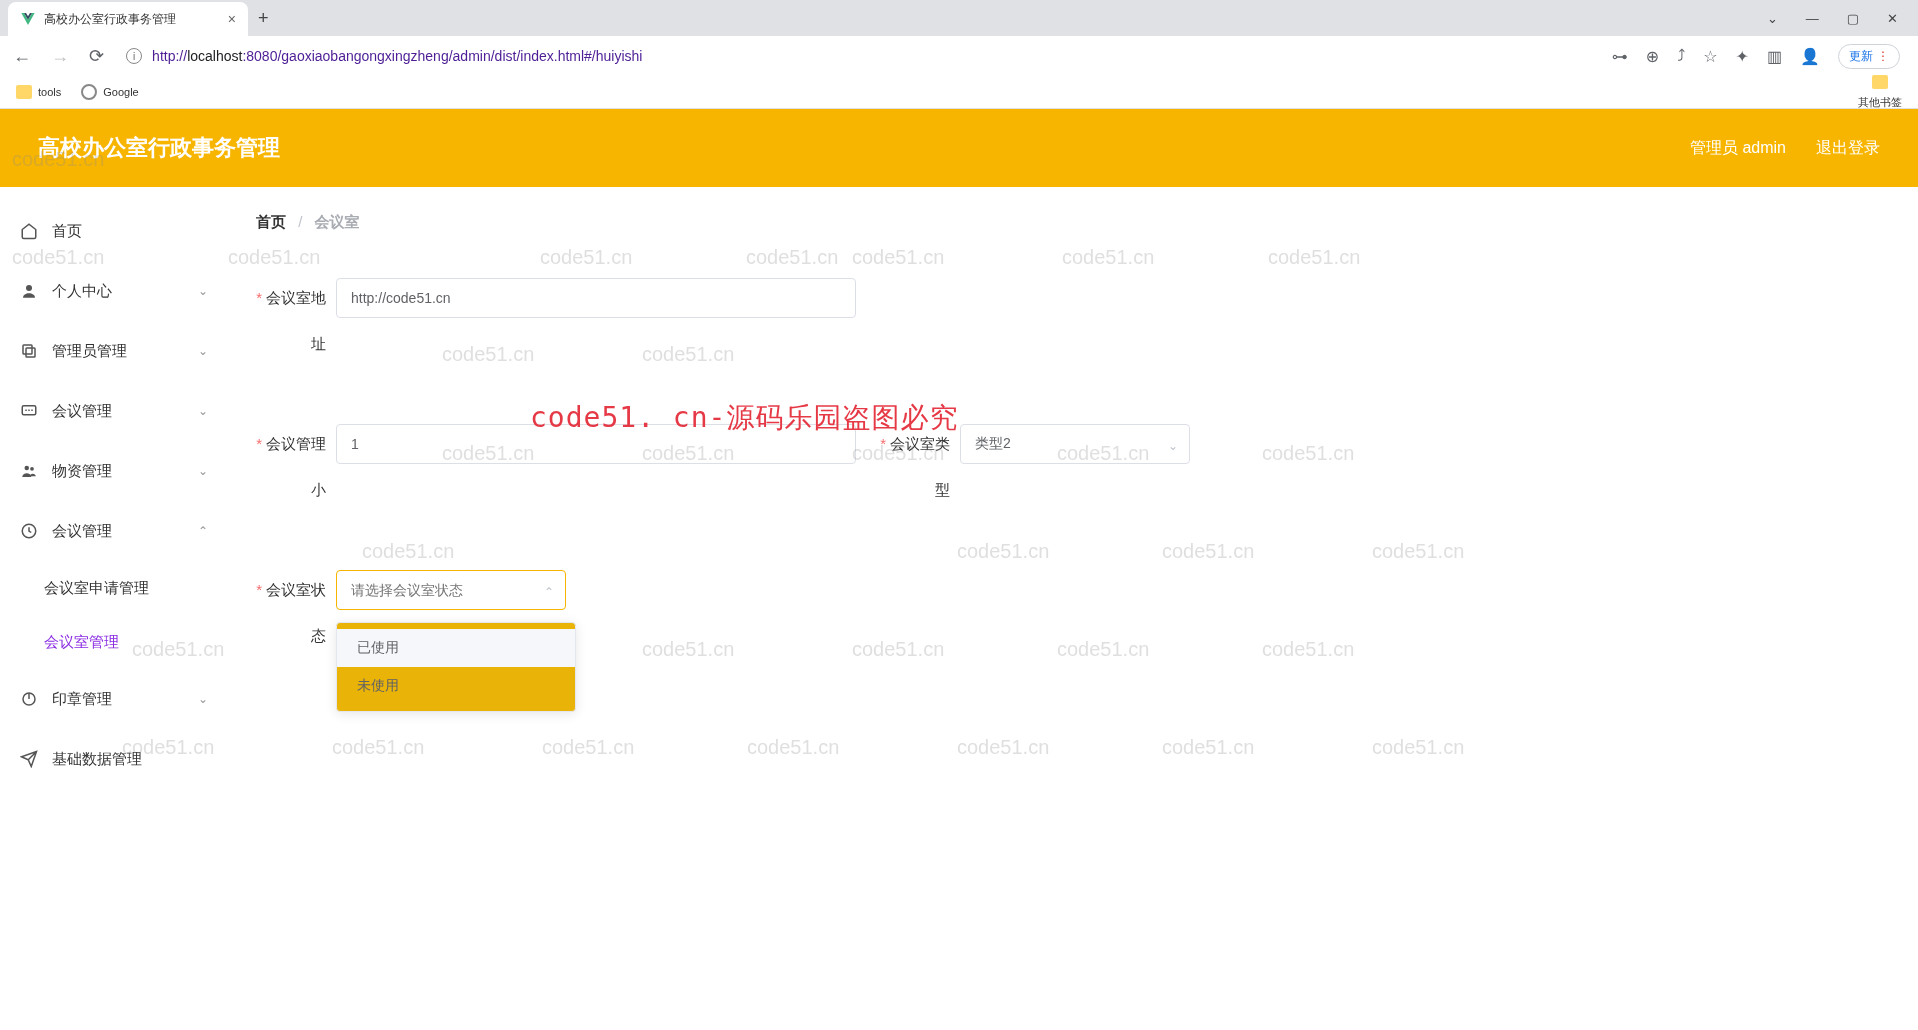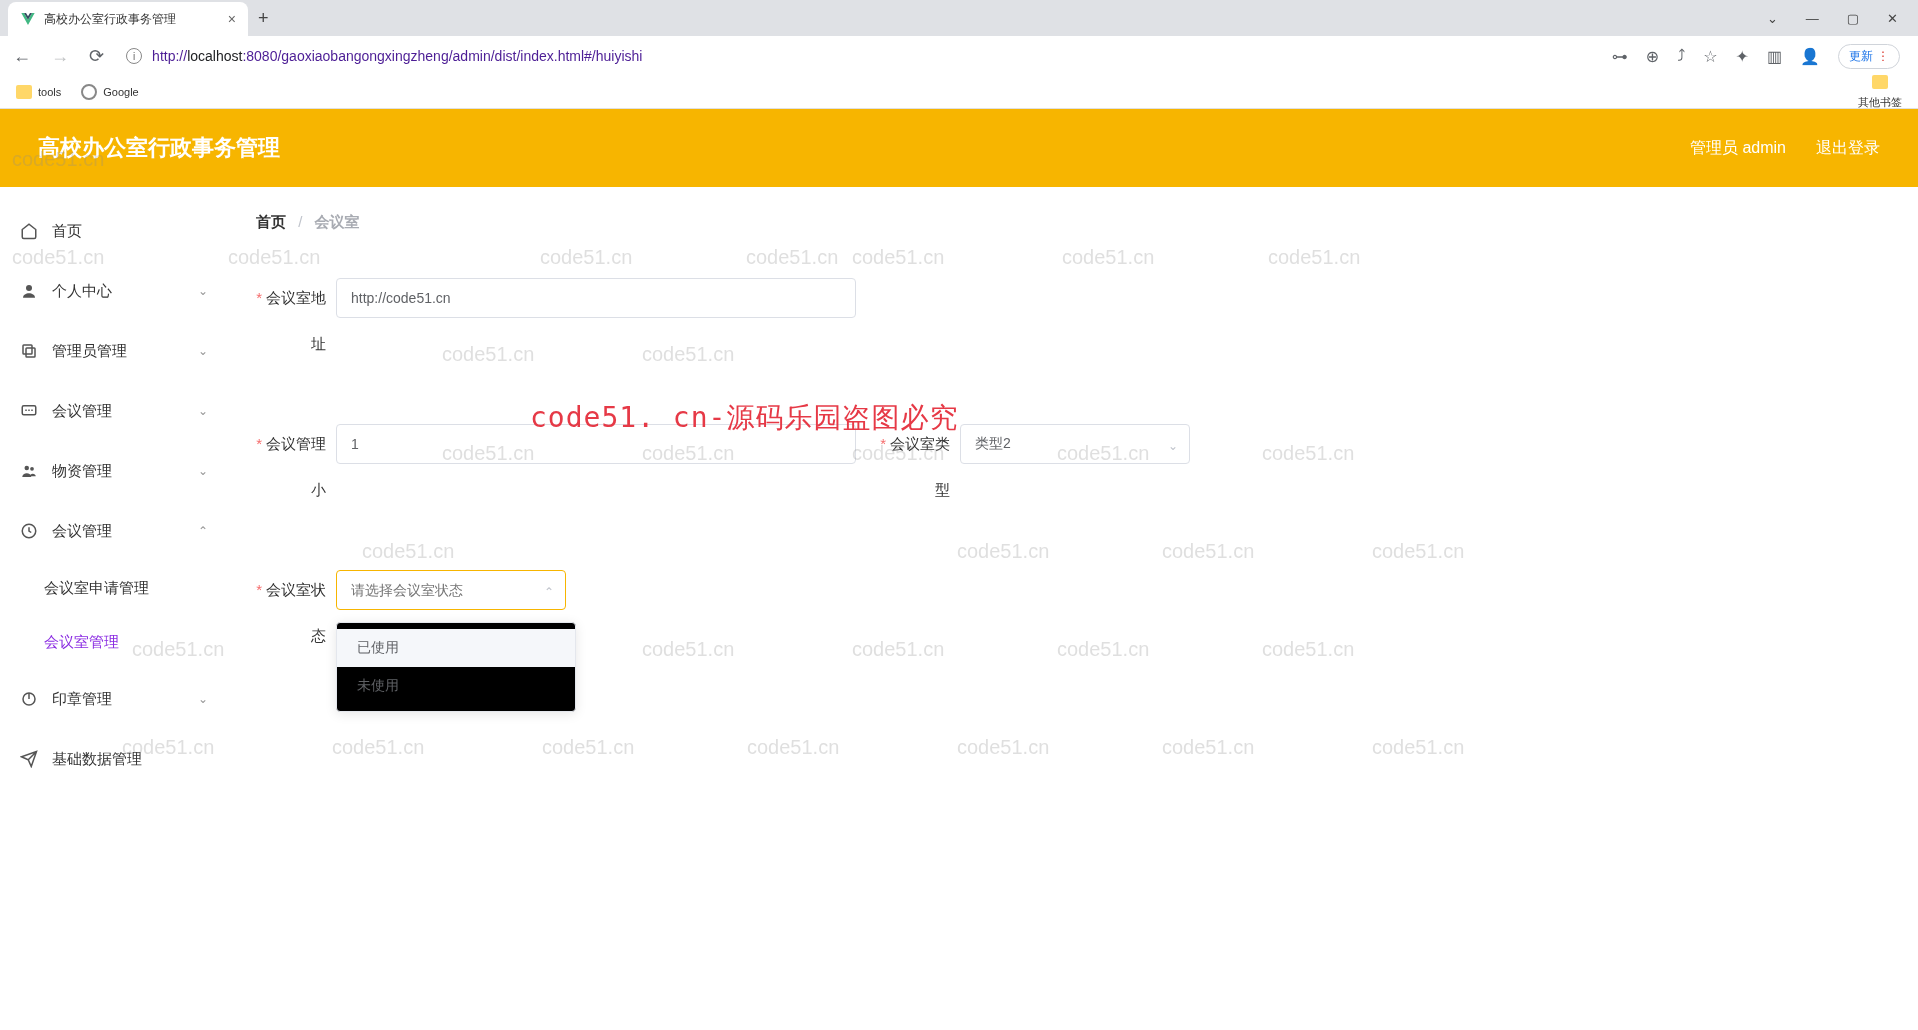--- a/index.html
+++ b/index.html
@@ -59,21 +59,21 @@
 .input { height: 40px; border: 1px solid #dcdfe6; border-radius: 4px; padding: 0 14px; font-size: 14px; color: #606266; background: #fff; }
 .input.w1 { width: 520px; }
 .input.w2 { width: 520px; }
 .input.w3 { width: 230px; }
 .select { position: relative; }
 .select .caret-down { position: absolute; right: 12px; top: 15px; color: #c0c4cc; font-size: 12px; }
 .input.focused { border-color: #f7b500; }
 .placeholder { color: #c0c4cc; }
 
 
-.dropdown { position: absolute; top: 52px; left: 0; width: 240px; background: #000000; box-shadow: 0 2px 12px rgba(0,0,0,0.1); border: 1px solid #e4e7ed; border-radius: 4px; padding: 6px 0; z-index: 100; }
+.dropdown { position: absolute; top: 52px; left: 0; width: 240px; background: #eab308; box-shadow: 0 2px 12px rgba(0,0,0,0.1); border: 1px solid #e4e7ed; border-radius: 4px; padding: 6px 0; z-index: 100; }
 .dropdown-item { padding: 10px 20px; font-size: 14px; color: #606266; }
 .dropdown-item.hover { background: #f5f7fa; }
 
 .watermark-center { position: absolute; top: 399px; left: 530px; font-size: 28px; color: #e63946; font-family: monospace; z-index: 5; letter-spacing: 1px; }
 .watermark { position: absolute; color: rgba(140,140,140,0.28); font-size: 20px; pointer-events: none; z-index: 2; margin-left: 12px; }
 
 .submit-area { position: absolute; left: 354px; top: calc(186px + 440px); width: 70px; height: 28px; background: #f7b500; border-radius: 3px; }
 
 svg { display: block; }
 </style>

